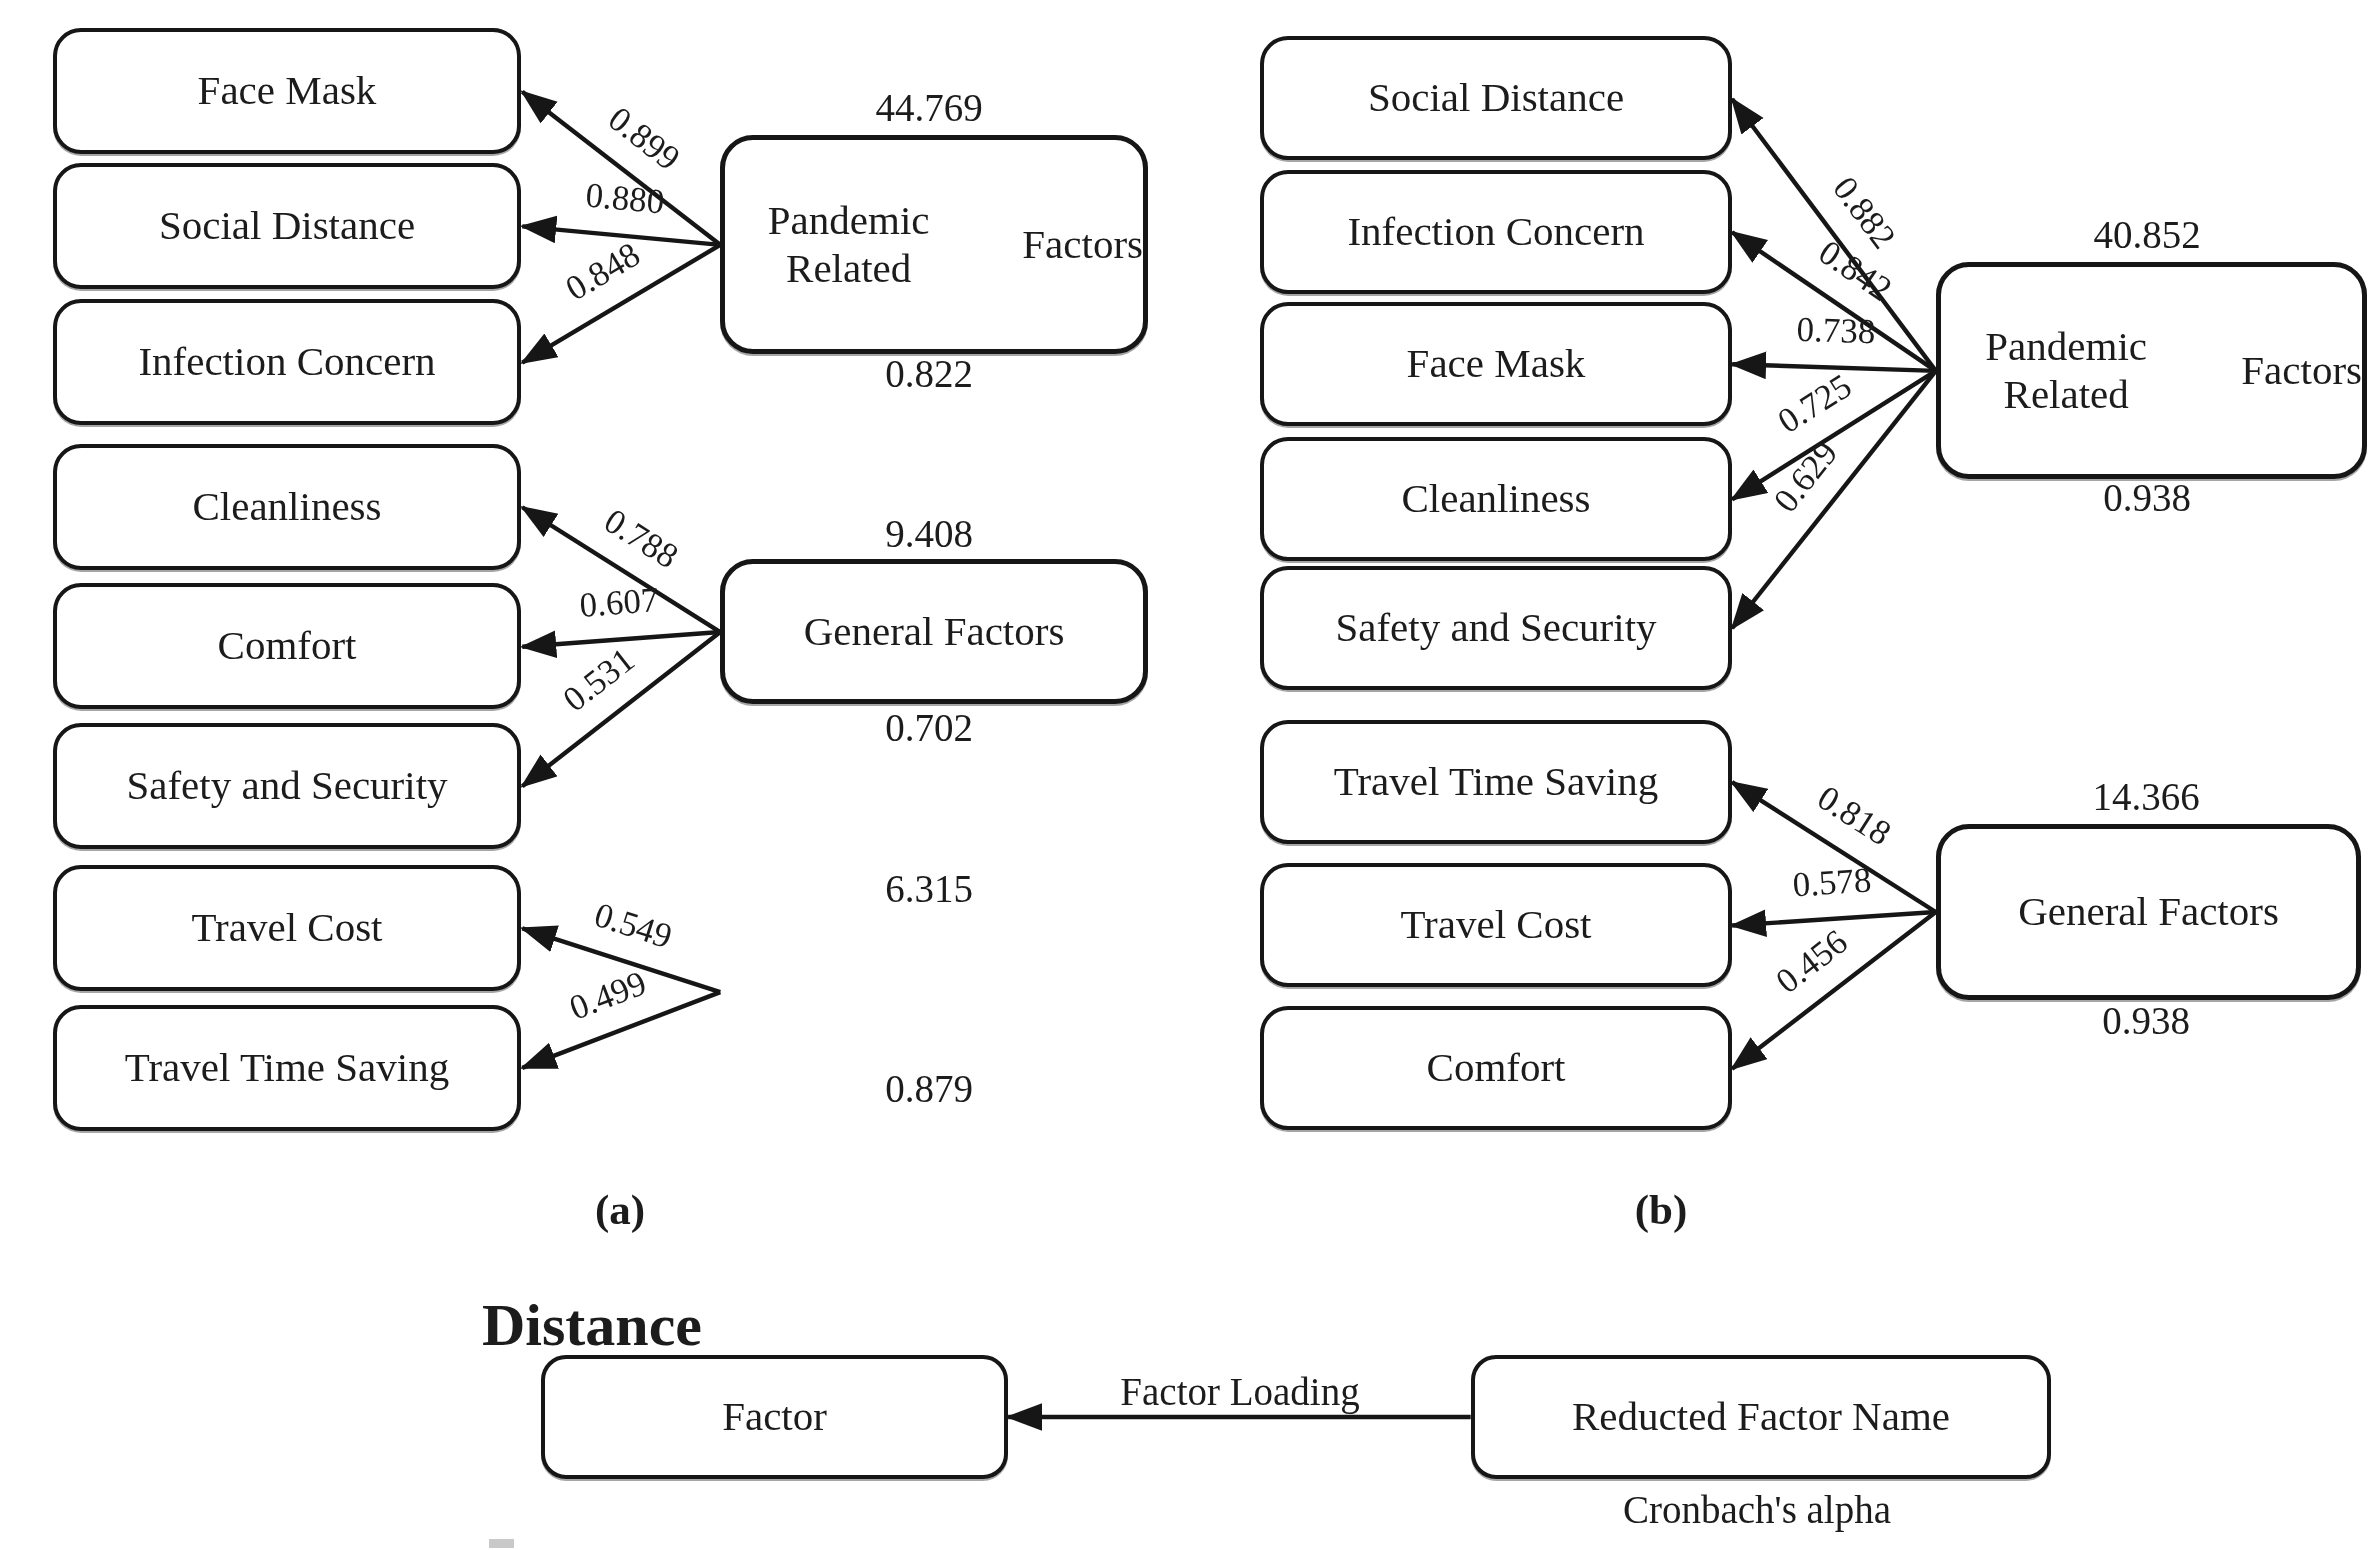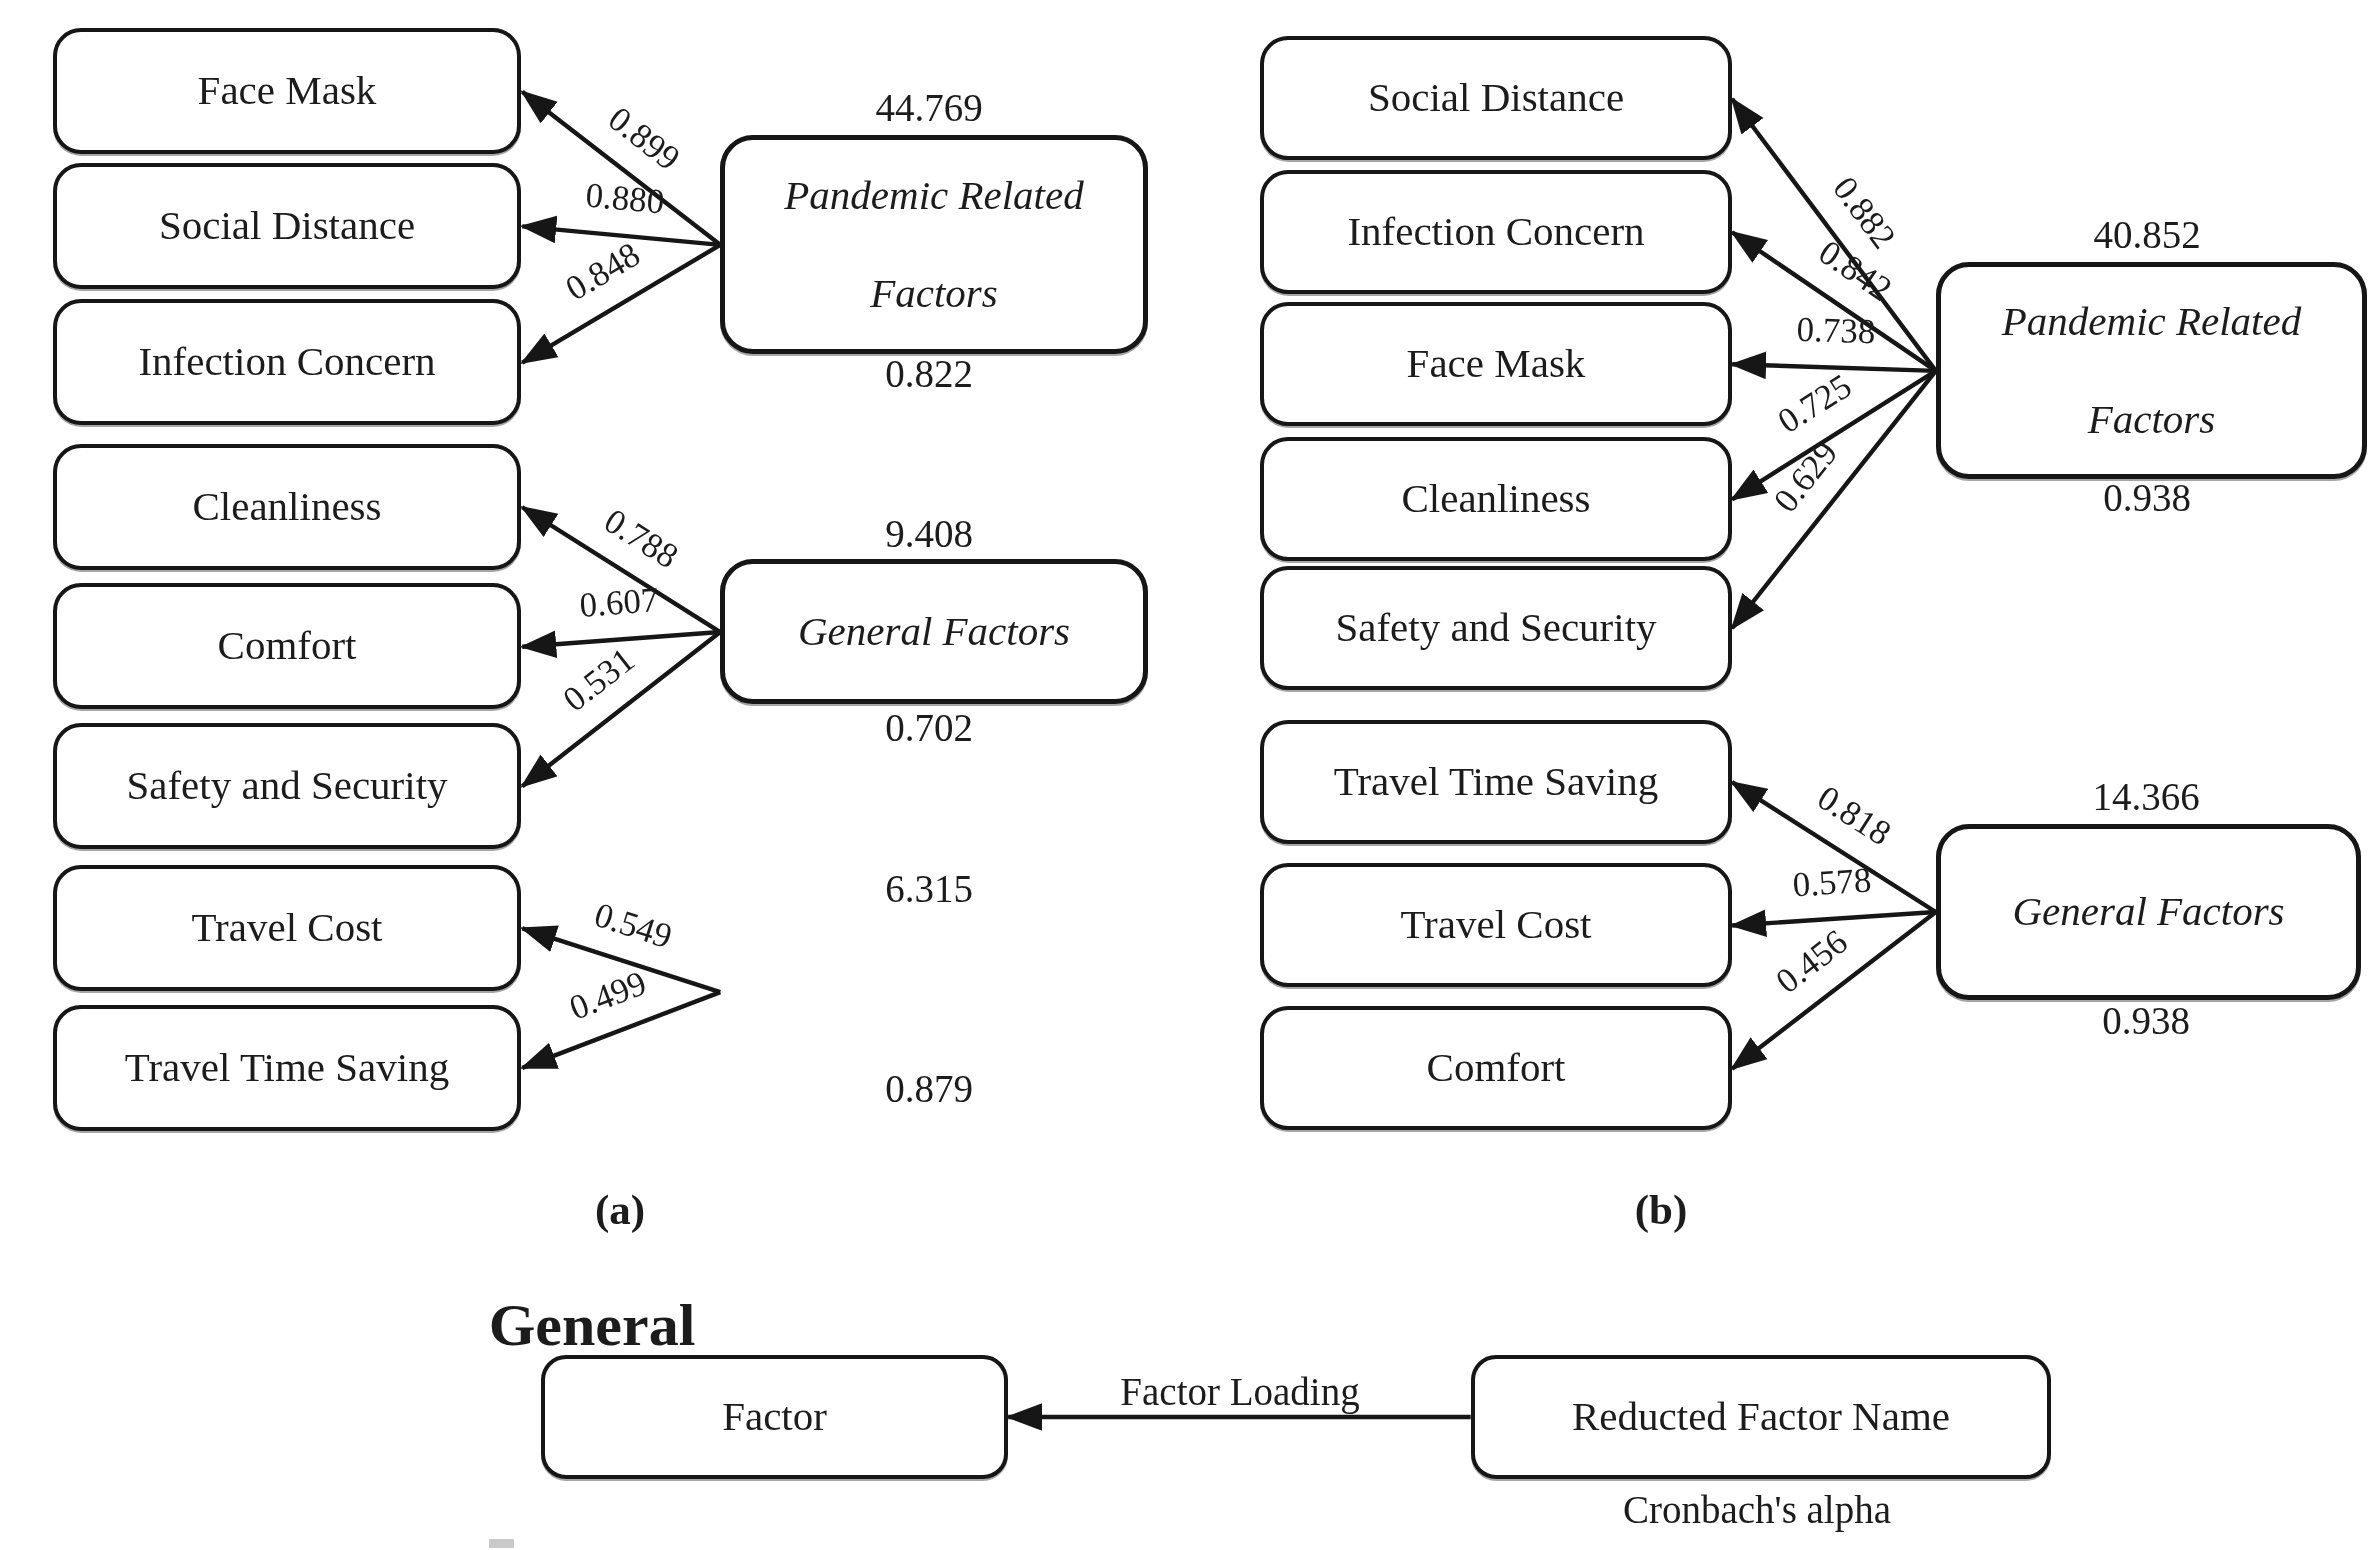--- a/index.html
+++ b/index.html
@@ -3,21 +3,21 @@
 <meta charset="utf-8">
 <style>
   html,body{margin:0;padding:0;background:#ffffff;}
   body{width:2377px;height:1550px;position:relative;overflow:hidden;
        font-family:"Liberation Serif","DejaVu Serif",serif;color:#1c1c1c;}
   #figure{position:absolute;left:0;top:0;width:1989px;height:1550px;}
   #arrows{position:absolute;left:0;top:0;width:2377px;height:1550px;z-index:3;pointer-events:none;}
   .box{position:absolute;background:#ffffff;border:4.4px solid #161616;border-radius:28px;
        display:flex;align-items:center;justify-content:center;text-align:center;
        font-size:41px;line-height:1.15;z-index:2;box-shadow:0 1.9px 0 rgba(0,0,0,.35);}
-  .factor-box{border-width:5px;border-radius:33px;flex-direction:column;gap:50px;font-style:italic;}
+  .factor-box{border-width:5px;border-radius:33px;gap:50px;}
   .num{position:absolute;transform:translate(-50%,-50%);font-size:39px;white-space:nowrap;z-index:4;}
   .loading{position:absolute;font-size:35px;white-space:nowrap;z-index:4;}
   .caption{position:absolute;transform:translate(-50%,-50%);font-size:43px;font-weight:bold;z-index:4;}
   .legend-title{position:absolute;transform:translate(-50%,-50%);font-size:60px;font-weight:bold;z-index:4;}
   .legend-note{position:absolute;transform:translate(-50%,-50%);font-size:39px;white-space:nowrap;z-index:4;}
   .artifact{position:absolute;left:489px;top:1539px;width:25px;height:8.8px;background:#c9c9c9;z-index:1;}
 
   
   #a-g0-i0{left:53px;top:28px;width:460px;height:118px;}
   #a-g0-i1{left:53px;top:163px;width:460px;height:118px;}
@@ -173,21 +173,21 @@
   <span class="loading" style="left: 1855px; top: 271px; transform: translate(-50%, -50%) rotate(34.2375deg);">0.842</span>
   <span class="loading" style="left: 1836px; top: 331px; transform: translate(-50%, -50%) rotate(1.85616deg);">0.738</span>
   <span class="loading" style="left: 1815px; top: 404px; transform: translate(-50%, -50%) rotate(-32.259deg);">0.725</span>
   <span class="loading" style="left: 1806px; top: 477px; transform: translate(-50%, -50%) rotate(-51.6486deg);">0.629</span>
   <span class="loading" style="left: 1854px; top: 816px; transform: translate(-50%, -50%) rotate(32.5112deg);">0.818</span>
   <span class="loading" style="left: 1832px; top: 883px; transform: translate(-50%, -50%) rotate(-3.79647deg);">0.578</span>
   <span class="loading" style="left: 1812px; top: 962px; transform: translate(-50%, -50%) rotate(-37.5985deg);">0.456</span>
 
   <div class="caption" style="left:1661px;top:1209px;">(b)</div>
 
-  <div class="legend-title" style="left:592px;top:1325px;">General</div>
+  <div class="legend-title" style="left:592px;top:1325px;">Distance</div>
 
   <div class="box" id="legend-factor">
       <span>Factor</span>
     </div>
   <div class="box" id="legend-reducted">
       <span>Reducted Factor Name</span>
     </div>
 
   <span class="loading" style="font-size: 39px; left: 1240px; top: 1391px; transform: translate(-50%, -50%) rotate(0deg);">Factor Loading</span>
 

